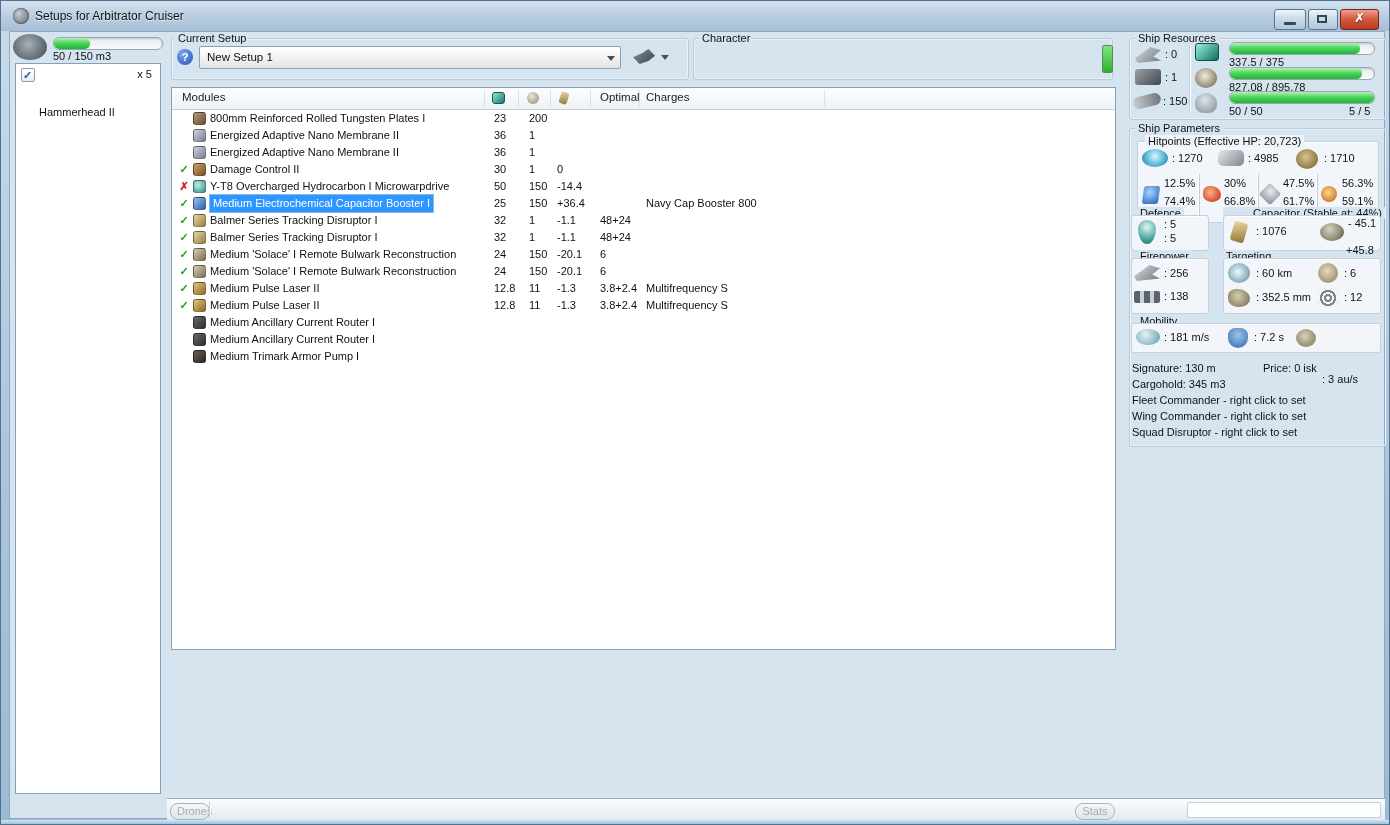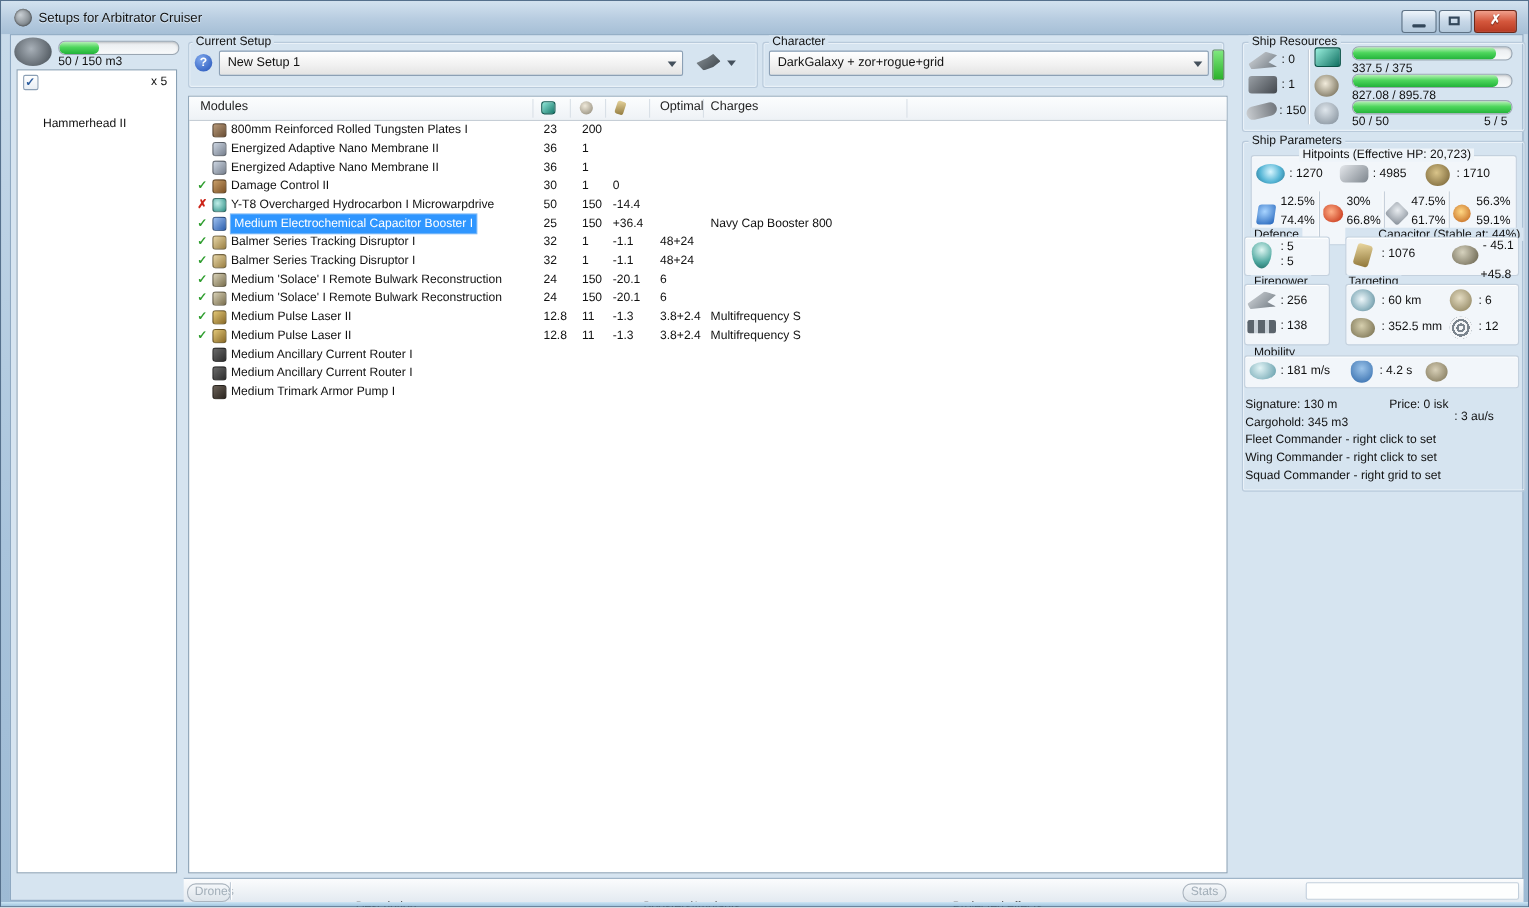--- a/index.html
+++ b/index.html
@@ -164,27 +164,23 @@
   <div class="help-icon" style="left:176px;top:48px;">?</div>
   <div class="combo" style="left:198px;top:45px;width:422px;">
     <span class="val">New Setup 1</span>
     <span class="dd"></span>
   </div>
   <div class="ship-btn-glyph" style="left:632px;top:48px;"></div>
   <div class="caret" style="left:660px;top:54px;"></div>
 
   <div class="groupbox" style="left:692px;top:37px;width:418px;height:40px;"></div>
   <div class="grouplabel" style="left:698px;top:31px;">Character</div>
-  <div class="combo" style="left:698px;top:45px;width:400px;">
-    <span class="val">DarkGalaxy + zor+rogue+grid</span>
-    <span class="dd"></span>
-  </div>
   <div class="green-ind" style="left:1101px;top:44px;"></div>
 
-  <div class="whitebox" style="left:170px;top:86px;width:945px;height:707px;">
+  <div class="whitebox" style="left:170px;top:86px;width:945px;height:563px;">
     <div class="thead">
       <span class="hlabel" style="left:10px;">Modules</span>
       <span class="sep" style="left:312px;"></span>
       <span class="hicon cpu-hicon" style="left:320px;"></span>
       <span class="sep" style="left:346px;"></span>
       <span class="hicon pg-hicon" style="left:355px;"></span>
       <span class="sep" style="left:378px;"></span>
       <span class="hicon cap-hicon" style="left:388px;"></span>
       <span class="sep" style="left:418px;"></span>
       <span class="hlabel" style="left:428px;">Optimal</span>
@@ -398,21 +394,21 @@
     <span class="abs" style="left:24px;top:3px;">47.5%</span>
     <span class="abs" style="left:24px;top:21px;">61.7%</span>
   </div>
         <div class="rcell" style="left: 179px;">
     <span class="pic explosive-resist-icon" style="left:3px;top:12px;"></span>
     <span class="abs" style="left:24px;top:3px;">56.3%</span>
     <span class="abs" style="left:24px;top:21px;">59.1%</span>
   </div>
       </div>
   </div>
-  <div class="grouplabel" style="left:1144px;top:134px;background:#eef4f9;margin-left:36px;">Hitpoints (Effective HP: 20,723)</div>
+  <div class="grouplabel" style="left:1144px;top:134px;background:#eef4f9;">Hitpoints (Effective HP: 20,723)</div>
 
   <div class="grouplabel" style="left:1136px;top:206px;">Defence</div>
   <div class="panel" style="left:1130px;top:214px;width:76px;height:34px;">
     <div class="pic defence-shield-icon" style="left:6px;top:4px;"></div>
     <div class="abs" style="left:32px;top:2px;">: 5</div>
     <div class="abs" style="left:32px;top:16px;">: 5</div>
   </div>
 
   <div class="grouplabel" style="left:1222px;top:206px;padding-left:30px;">Capacitor (Stable at: 44%)</div>
   <div class="panel" style="left:1222px;top:214px;width:156px;height:34px;">
@@ -441,31 +437,31 @@
     <div class="abs" style="left:32px;top:32px;">: 352.5 mm</div>
     <div class="pic sensor-icon" style="left:94px;top:29px;"></div>
     <div class="abs" style="left:120px;top:32px;">: 12</div>
   </div>
 
   <div class="grouplabel" style="left:1136px;top:314px;">Mobility</div>
   <div class="panel" style="left:1130px;top:322px;width:248px;height:28px;text-align:right;">
     <div class="pic speed-icon" style="left:4px;top:5px;"></div>
     <div class="abs" style="left:32px;top:7px;">: 181 m/s</div>
     <div class="pic align-icon" style="left:96px;top:4px;"></div>
-    <div class="abs" style="left:122px;top:7px;">: 4.2 s</div>
+    <div class="abs" style="left:122px;top:7px;">: 7.2 s</div>
     <div class="pic warp-icon" style="left:164px;top:5px;"></div>
     <div class="abs" style="left:190px;top:7px;margin-top:42px;">: 3 au/s</div>
   </div>
 
   <div class="abs" style="left:1131px;top:361px;">Signature: 130 m</div>
   <div class="abs" style="left:1262px;top:361px;">Price: 0 isk</div>
   <div class="abs" style="left:1131px;top:377px;">Cargohold: 345 m3</div>
   <div class="abs" style="left:1131px;top:393px;">Fleet Commander - right click to set</div>
   <div class="abs" style="left:1131px;top:409px;">Wing Commander - right click to set</div>
-  <div class="abs" style="left:1131px;top:425px;">Squad Commander - right grid to set</div>
+  <div class="abs" style="left:1131px;top:425px;">Squad Disruptor - right click to set</div>
 
   <div class="bottombar">
     <div class="tabbtn" style="left:3px;width:26px;">Drones</div>
     <div class="vsep" style="left:42px;top:3px;height:16px;"></div>
     <div id="tab-cells">
         <div class="tabcell" style="left: 46px; width: 276px;">
     <span>Description</span>
   </div>
         <div class="tabcell" style="left: 324px; width: 276px;">
     <span>Boosters\Implants</span>

